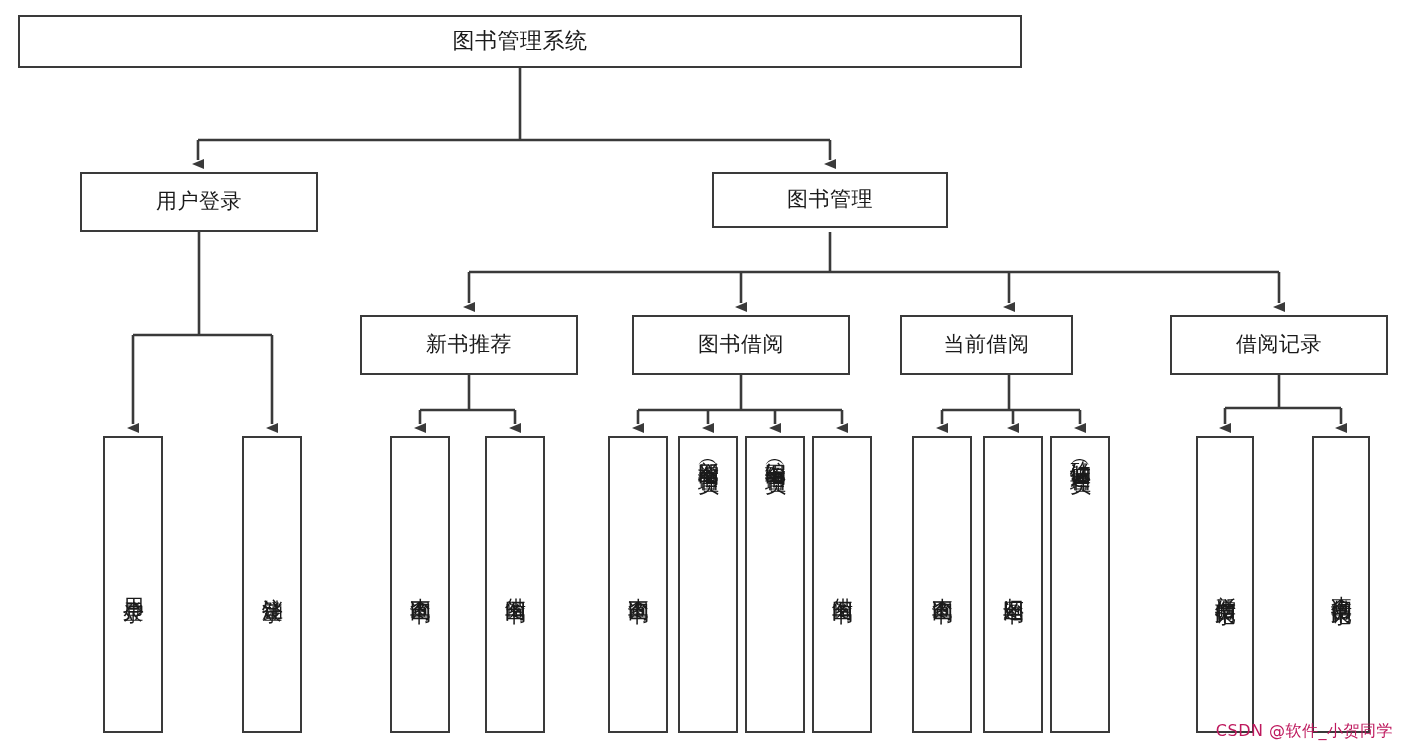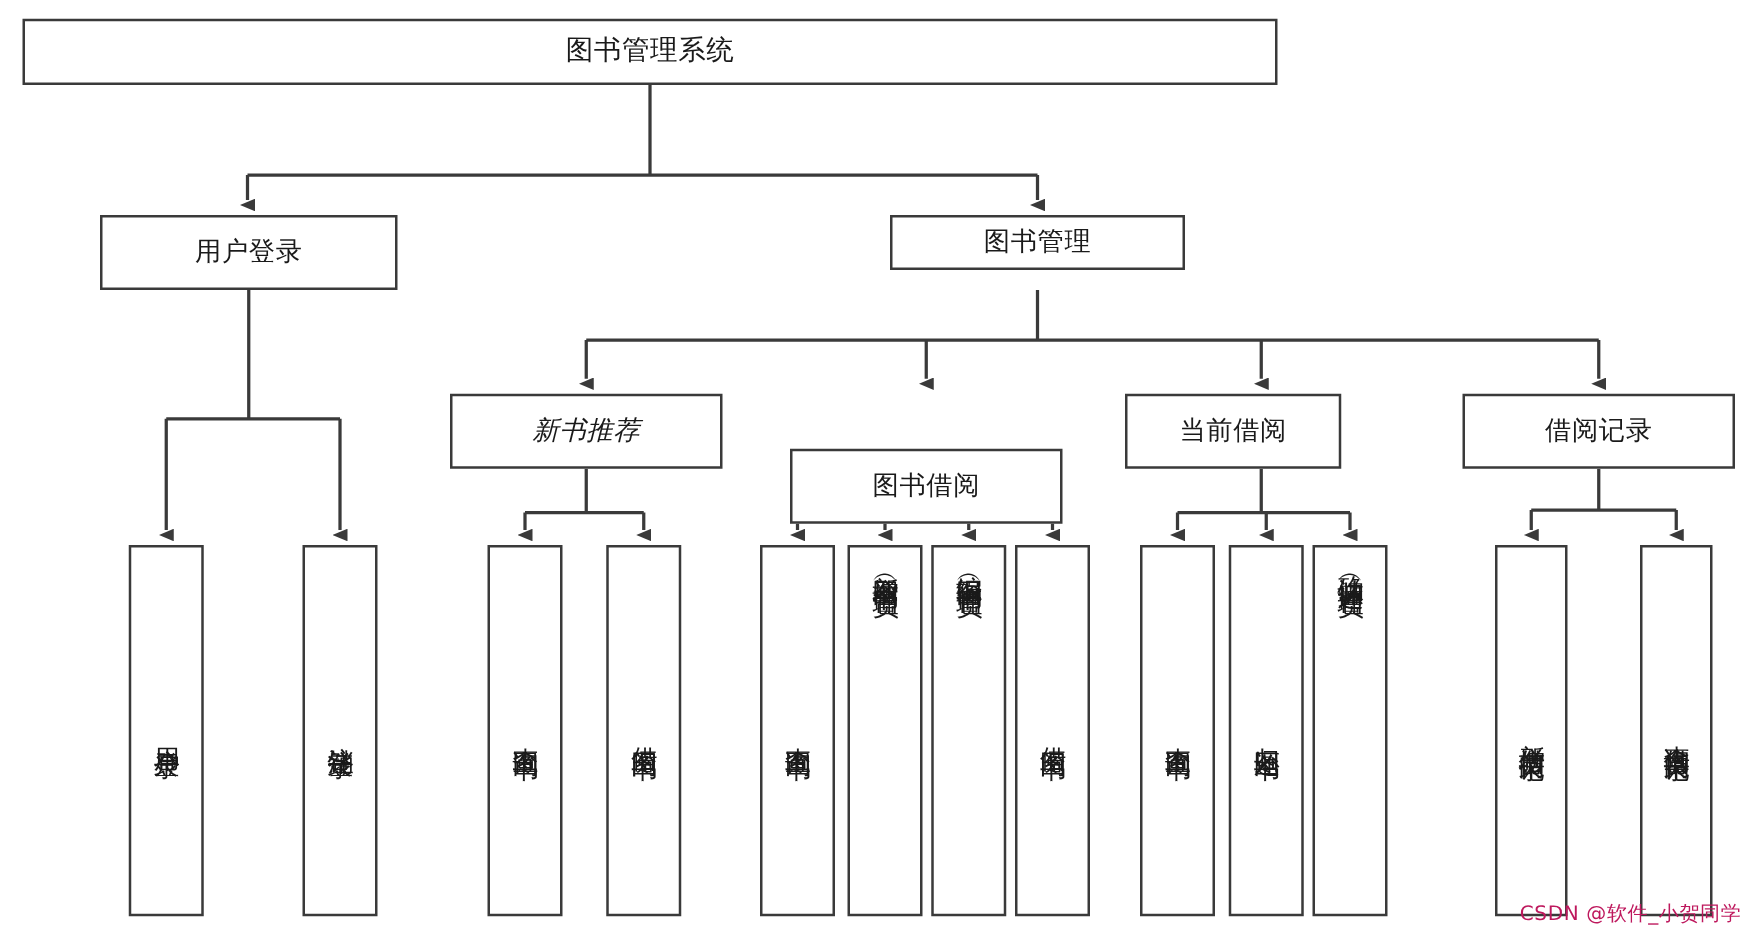--- a/index.html
+++ b/index.html
@@ -129,28 +129,28 @@
     </g>
   </svg>
 
   <div class="node horiz root" style="left:18px; top:15px; width:1004px; height:53px;">
     <span class="label">图书管理系统</span>
   </div>
 
   <div class="node horiz" style="left:80px; top:172px; width:238px; height:60px;">
     <span class="label">用户登录</span>
   </div>
-  <div class="node horiz" style="left:712px; top:172px; width:236px; height:44px;">
+  <div class="node horiz" style="left:712px; top:172px; width:236px; height:56px;">
     <span class="label">图书管理</span>
   </div>
 
-  <div class="node horiz" style="left:360px; top:315px; width:218px; height:60px;font-style:italic;">
+  <div class="node horiz" style="left:360px; top:315px; width:218px; height:60px;">
     <span class="label">新书推荐</span>
   </div>
-  <div class="node horiz" style="left:632px; top:315px; width:218px; height:60px;margin-top:44px;">
+  <div class="node horiz" style="left:632px; top:315px; width:218px; height:60px;">
     <span class="label">图书借阅</span>
   </div>
   <div class="node horiz" style="left:900px; top:315px; width:173px; height:60px;">
     <span class="label">当前借阅</span>
   </div>
   <div class="node horiz" style="left:1170px; top:315px; width:218px; height:60px;">
     <span class="label">借阅记录</span>
   </div>
 
   <div class="node vert centered" style="left:103px; top:436px; width:60px; height:297px;">

